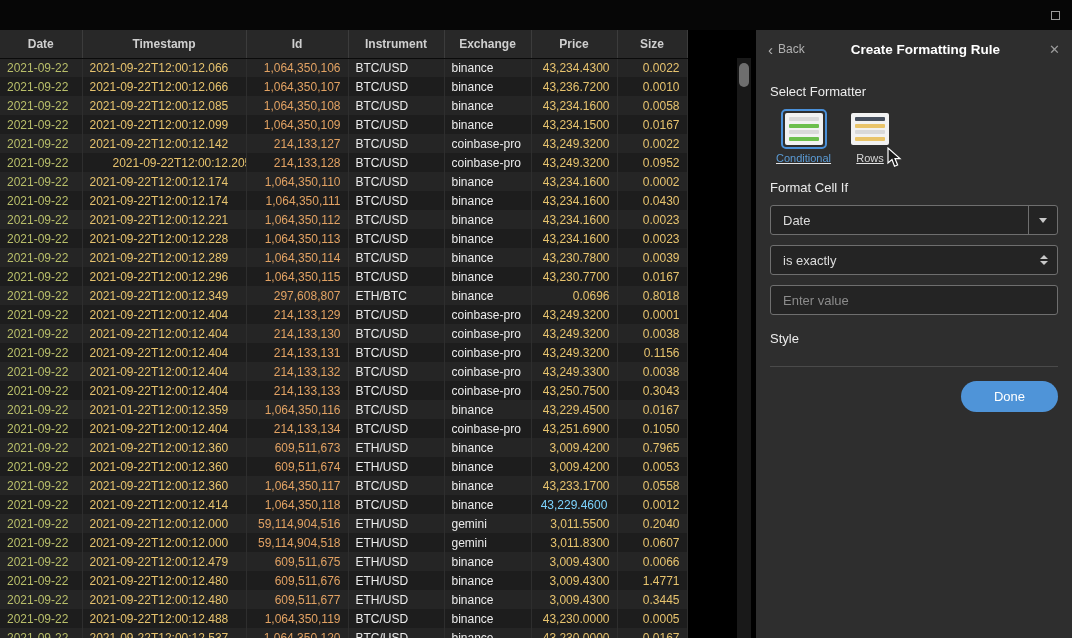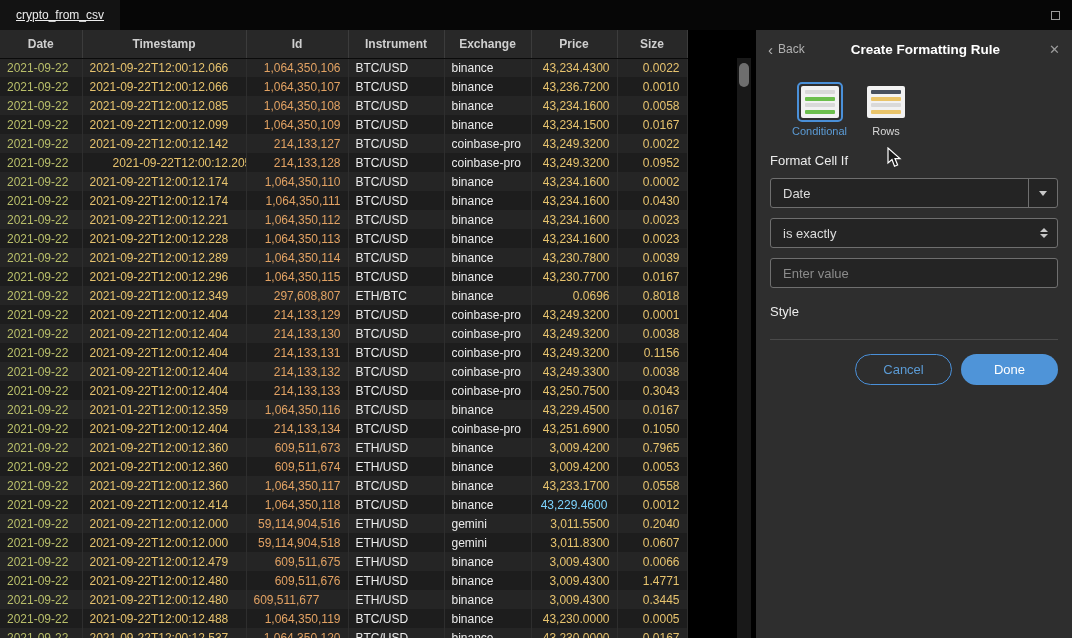--- a/index.html
+++ b/index.html
@@ -54,21 +54,21 @@
   }
   .panel-header { height:38px; display:flex; align-items:center; padding:0 12px; }
   .back { display:flex; align-items:center; gap:5px; color:#b2b2b2; font-size:12px; }
   .back .chev { font-size:15px; line-height:1; color:#b2b2b2; }
   .panel-title { flex:1; text-align:center; font-size:13.5px; font-weight:700; color:#ffffff; }
   .close-x { color:#9c9c9c; font-size:13px; width:14px; text-align:right; }
 
   .panel-body { padding:4px 14px 0; }
   .section-label { color:#ececec; font-size:13px; margin-top:16px; }
 
-  .formatters { display:flex; gap:16px; margin:10px 16px 2px; padding-left:6px; }
+  .formatters { display:flex; gap:16px; margin:10px 0 2px; padding-left:6px;text-decoration:underline; }
   .formatter { display:flex; flex-direction:column; align-items:center; gap:3px; }
   .thumb-wrap { padding:2px; border:2px solid transparent; border-radius:5px; }
   .formatter.selected .thumb-wrap { border-color:#4a90d9; }
   .thumb {
     width:38px; height:32px; background:#f2f2f2; border-radius:2px;
     padding:4px 4px; display:flex; flex-direction:column; justify-content:space-between;
   }
   .stripe { height:4px; border-radius:1px; }
   .st-gray  { background:#d9d9d9; }
   .st-green { background:#6cbf4d; }
@@ -107,23 +107,20 @@
   }
   .btn-cancel { border:1.5px solid #4a90d9; color:#5b9bd5; background:transparent; }
   .btn-done   { background:#4f94d8; color:#ffffff; }
 
   .cursor { position:absolute; left:887px; top:147px; z-index:10; }
 </style>
 </head>
 <body>
 
 <div class="tabbar">
-  <div class="tab">
-    <span class="tab-label">crypto_from_csv</span>
-  </div>
   <div class="tabbar-spacer"></div>
   <div class="win-btn">
     <span class="maximize-glyph"></span>
   </div>
 </div>
 
 <div class="content">
   <div class="table-area">
     <table>
       <thead>
@@ -386,21 +383,21 @@
             <td style="text-align: left; color: rgb(231, 195, 110);">2021-09-22T12:00:12.480</td>
             <td style="text-align: right; color: rgb(226, 162, 99);">609,511,676</td>
             <td style="text-align: left; color: rgb(236, 236, 236);">ETH/USD</td>
             <td style="text-align: left; color: rgb(236, 236, 236);">binance</td>
             <td style="text-align: right; color: rgb(231, 195, 110);">3,009.4300</td>
             <td style="text-align: right; color: rgb(231, 195, 110);">1.4771</td>
           </tr>
           <tr class="odd">
             <td style="text-align: left; color: rgb(185, 191, 106);">2021-09-22</td>
             <td style="text-align: left; color: rgb(231, 195, 110);">2021-09-22T12:00:12.480</td>
-            <td style="text-align: left; color: rgb(226, 162, 99); margin-top: 44px;">609,511,677</td>
+            <td style="text-align: right; color: rgb(226, 162, 99); margin-top: 44px;">609,511,677</td>
             <td style="text-align: left; color: rgb(236, 236, 236);">ETH/USD</td>
             <td style="text-align: left; color: rgb(236, 236, 236);">binance</td>
             <td style="text-align: right; color: rgb(231, 195, 110);">3,009.4300</td>
             <td style="text-align: right; color: rgb(231, 195, 110);">0.3445</td>
           </tr>
           <tr class="even">
             <td style="text-align: left; color: rgb(185, 191, 106);">2021-09-22</td>
             <td style="text-align: left; color: rgb(231, 195, 110);">2021-09-22T12:00:12.488</td>
             <td style="text-align: right; color: rgb(226, 162, 99);">1,064,350,119</td>
             <td style="text-align: left; color: rgb(236, 236, 236);">BTC/USD</td>
@@ -428,20 +425,21 @@
     <div class="panel-header">
       <div class="back">
         <span class="chev">‹</span>
         <span>Back</span>
       </div>
       <div class="panel-title">Create Formatting Rule</div>
       <div class="close-x">✕</div>
     </div>
 
     <div class="panel-body">
+      <div class="section-label" style="margin-top:12px;">Select Formatter</div>
 
       <div class="formatters">
         <div class="formatter selected">
           <div class="thumb-wrap">
             <div class="thumb">
               <div class="stripe st-gray"></div>
               <div class="stripe st-green"></div>
               <div class="stripe st-gray"></div>
               <div class="stripe st-green"></div>
             </div>
@@ -481,21 +479,20 @@
       <div class="control">
         <input class="value-field" type="text" placeholder="Enter value" style="">
       </div>
 
       <div class="section-label">Style</div>
 
 
       <div class="divider"></div>
 
       <div class="buttons">
-        <div class="btn btn-cancel">Cancel</div>
         <div class="btn btn-done">Done</div>
       </div>
     </div>
   </div>
 </div>
 
 <svg class="cursor" width="16" height="22" viewBox="0 0 16 22">
   <path d="M1 1 L1 16 L5 12.5 L7.5 19.2 L10.6 18 L8 11.6 L13 11.6 Z" fill="#1a1a1a" stroke="#ffffff" stroke-width="1.2"></path>
 </svg>
 

